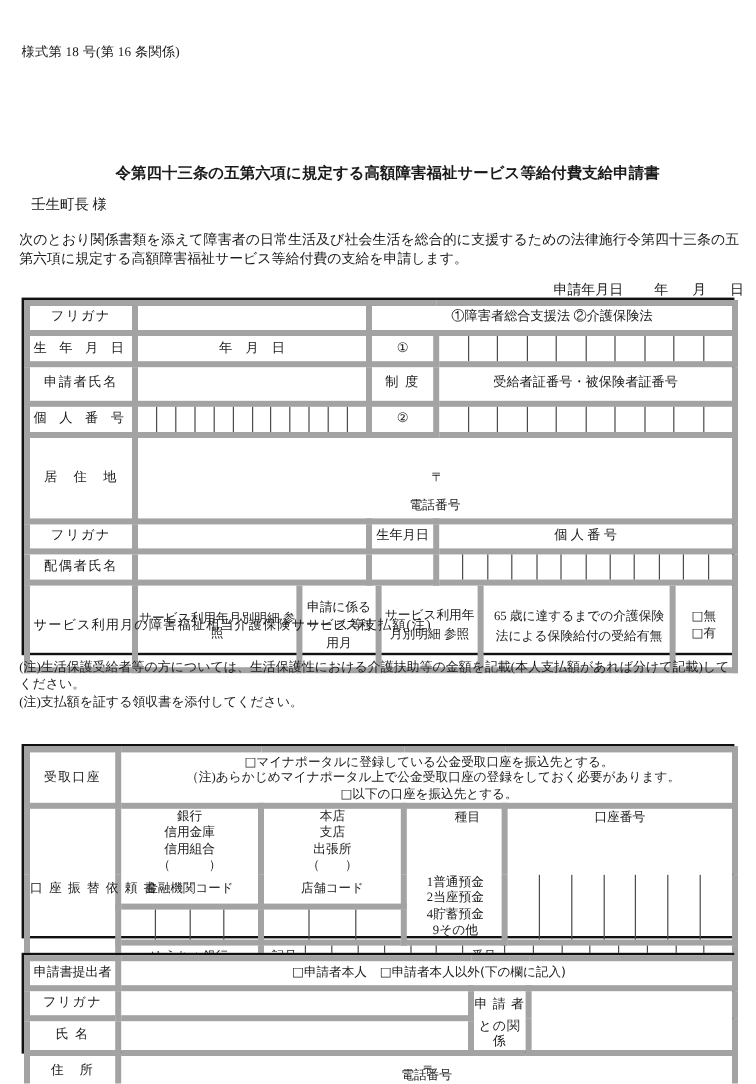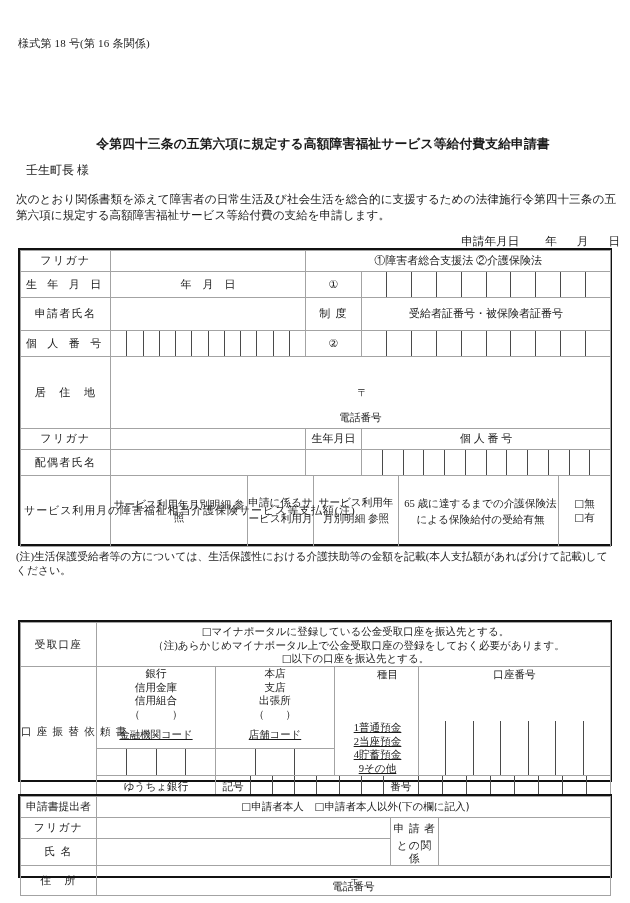--- a/index.html
+++ b/index.html
@@ -69,21 +69,21 @@
   .apply-date .gap2 { display:inline-block; width: 20px; }
 
   
   table.grid {
     border-collapse: collapse;
     table-layout: fixed;
     font-size: 11px;
     width: 100%;
   }
   table.grid td {
-    border: 1px solid #a3a3a3;
+    border: 5px solid #a3a3a3;
     padding: 0;
     vertical-align: middle;
     text-align: center;
     line-height: 1.25;
     height: 20px;
   }
   .outer {
     position: absolute;
     border: 2px solid #111;
     box-sizing: border-box;
@@ -294,20 +294,21 @@
             <span class="stack ck">□無</span>
             <span class="stack ck">□有</span>
           </td>
         </tr>
       </tbody>
     </table>
   </div>
 
   <div class="note-lines">
     <div>(注)生活保護受給者等の方については、生活保護性における介護扶助等の金額を記載(本人支払額があれば分けて記載)してください。</div>
+    <div>(注)支払額を証する領収書を添付してください。</div>
   </div>
 
   <div class="outer" id="bank-table">
     <table class="grid">
       <colgroup>
         <col style="width:76px">
         <col style="width:119px">
         <col style="width:119px">
         <col style="width:84px">
         <col style="width:192px">
@@ -336,21 +337,21 @@
           <td class="no-b" style="line-height:1.4;">
             <span class="stack">本店</span>
             <span class="stack">支店</span>
             <span class="stack">出張所</span>
             <span class="stack">（　　）</span>
           </td>
           <td class="no-b" style="vertical-align:top; padding-top:1px;padding-left:22px;">種目</td>
           <td class="no-b" style="vertical-align:top; padding-top:1px;">口座番号</td>
         </tr>
 
-        <tr style="height:16px;text-decoration:underline;">
+        <tr style="height:16px;">
           <td class="no-t" style="font-size:10.4px;">金融機関コード</td>
           <td class="no-t" style="font-size:10.4px;">店舗コード</td>
           <td rowspan="2" class="no-t tl xsmall va-t" style="line-height:1.35; padding-left:2px !important;">
             <span class="stack">1普通預金</span>
             <span class="stack">2当座預金</span>
             <span class="stack">4貯蓄預金</span>
             <span class="stack">9その他</span>
           </td>
           <td rowspan="2" style="padding:0;" class="no-t">
             <div class="cellgrid" id="cg-acct">

